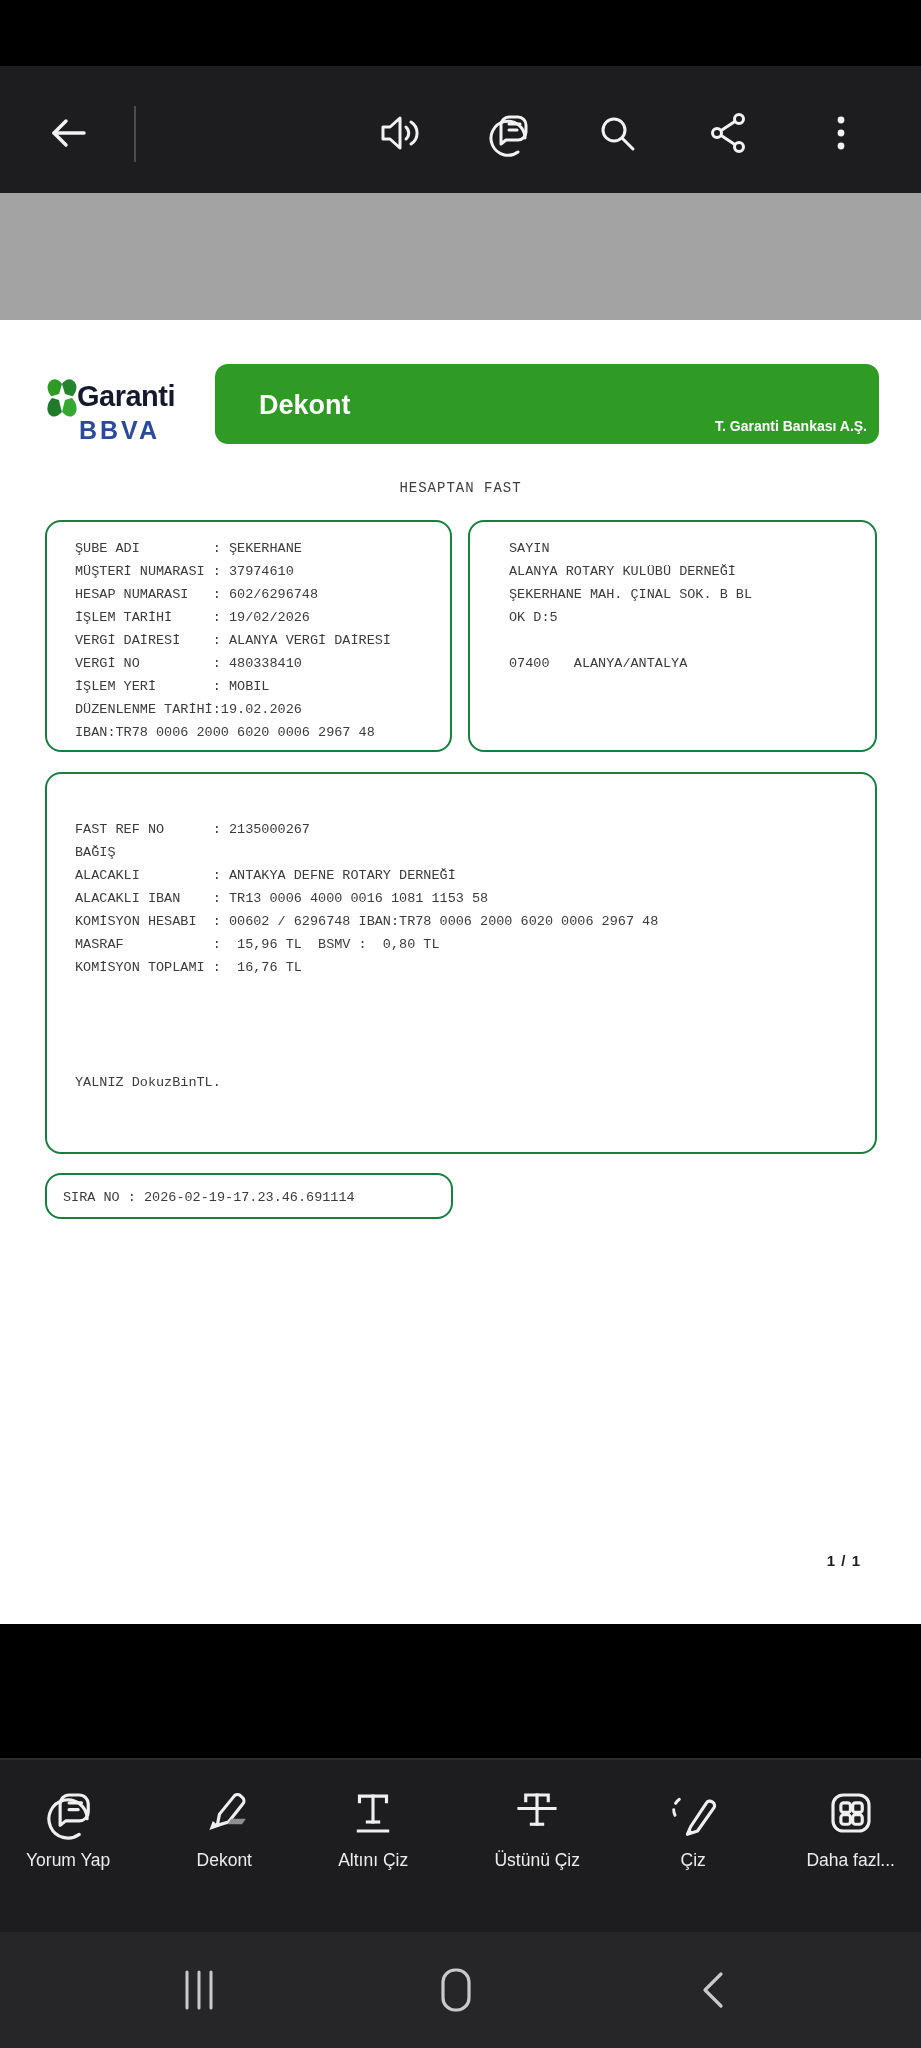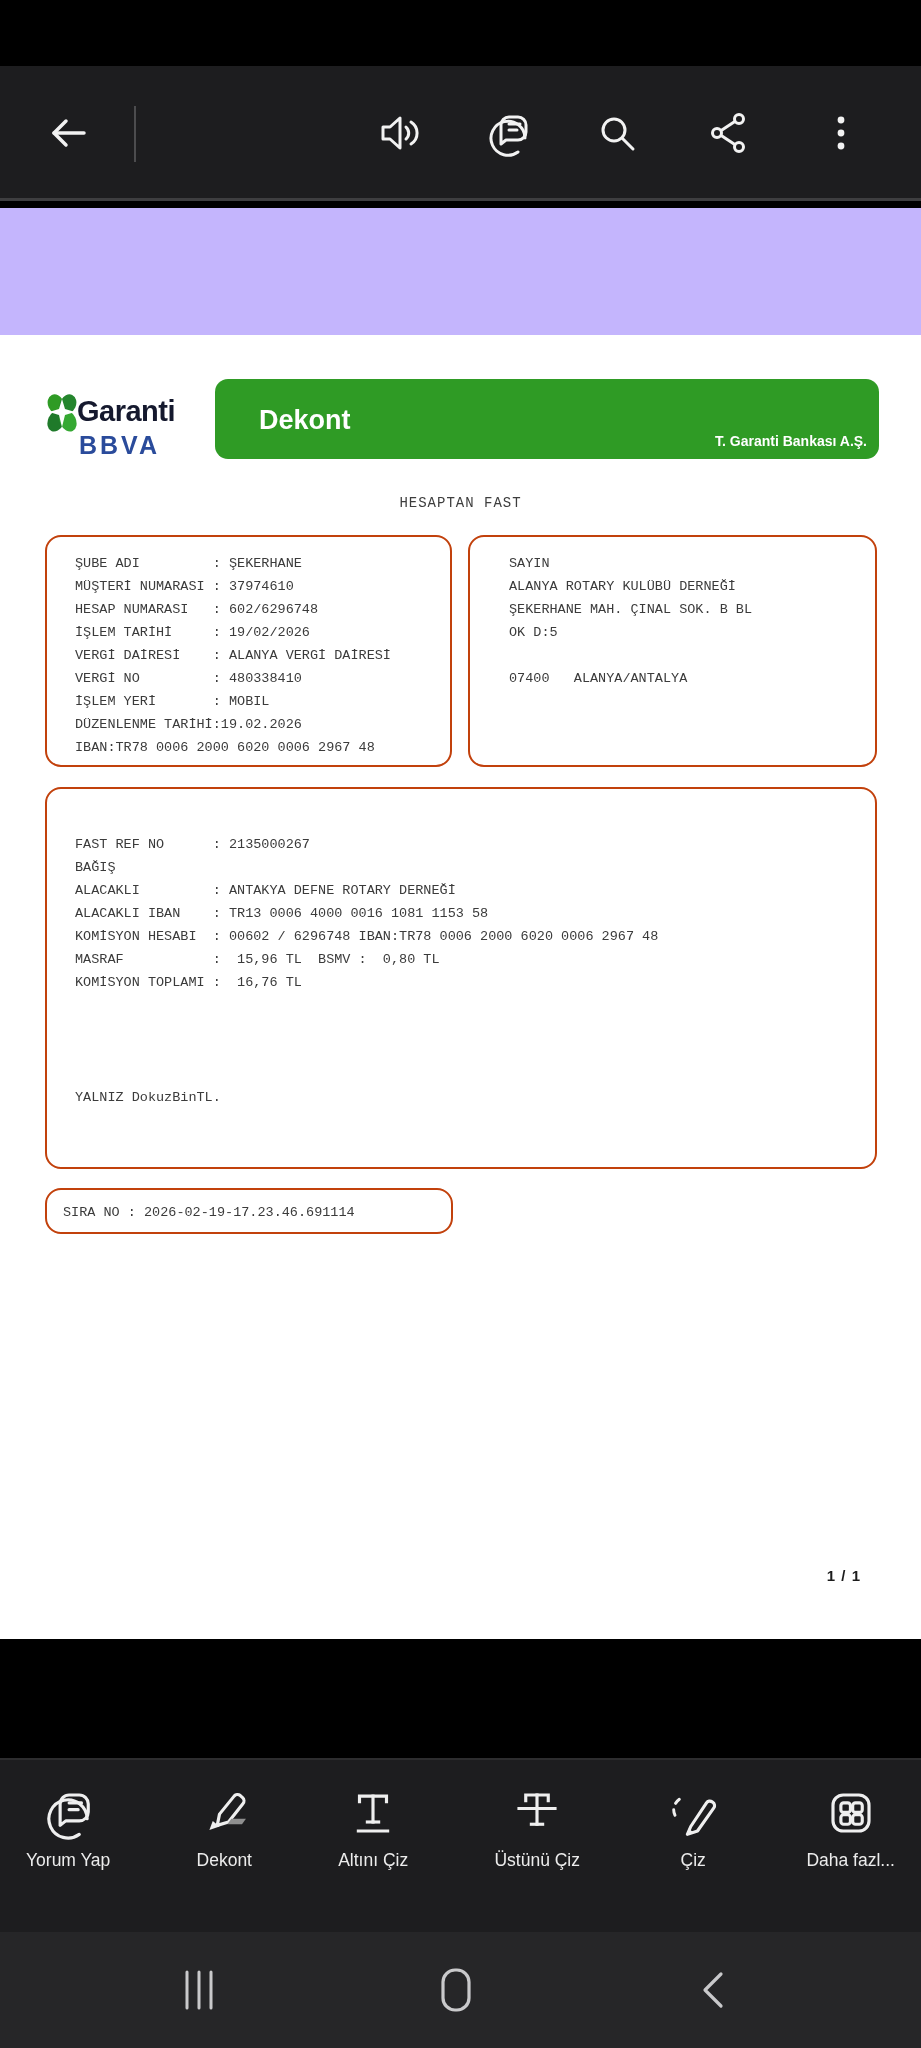--- a/index.html
+++ b/index.html
@@ -8,21 +8,21 @@
           font-family:"Liberation Sans",sans-serif;}
 
   
   .status-bar{position:absolute;left:0;top:0;width:921px;height:66px;background:#000;}
   .top-toolbar{position:absolute;left:0;top:66px;width:921px;height:135px;background:#1d1d1f;
                border-bottom:3px solid #3e3e40;}
   .tt-icon{position:absolute;top:43px;width:48px;height:48px;cursor:pointer;}
   .tt-divider{position:absolute;left:134px;top:40px;width:2px;height:56px;background:#4c4c4e;}
 
   
-  .viewer{position:absolute;left:0;top:208px;width:921px;height:1353px;background:#c4b5fd;}
+  .viewer{position:absolute;left:0;top:193px;width:921px;height:1353px;background:#a3a3a3;}
   .doc-page{position:absolute;left:0;top:127px;width:921px;height:1304px;background:#fff;}
 
   
   .logo{position:absolute;left:46px;top:58px;width:170px;height:80px;}
   .logo-clover{position:absolute;left:0;top:0;}
   .logo-garanti{position:absolute;left:31px;top:2px;font-size:29px;font-weight:bold;
                 color:#15192e;letter-spacing:-0.5px;}
   .logo-bbva{position:absolute;left:33px;top:38px;font-size:25px;font-weight:bold;
              color:#2a4b9b;letter-spacing:3px;}
 
@@ -31,21 +31,21 @@
           border-radius:13px;}
   .banner-title{position:absolute;left:44px;top:26px;color:#fff;font-size:27px;font-weight:bold;}
   .banner-right{position:absolute;right:12px;top:6px;width:520px;text-align:right;color:#fff;}
   .banner-company{font-size:14px;font-weight:bold;line-height:17px;margin-top:48px;}
   .banner-lines{font-size:9px;line-height:11.5px;font-weight:bold;opacity:.96;white-space:pre-line;}
 
   
   .doc-title{position:absolute;left:0;top:160px;width:921px;text-align:center;
              font-family:"Liberation Mono","DejaVu Sans Mono",monospace;
              font-size:14px;color:#3d3d3d;letter-spacing:1px;}
-  .gbox{position:absolute;border:2px solid #c2410c;border-radius:16px;background:#fff;}
+  .gbox{position:absolute;border:2px solid #15803d;border-radius:16px;background:#fff;}
   .mono{font-family:"Liberation Mono","DejaVu Sans Mono",monospace;font-size:13.5px;
         line-height:23px;color:#3b3b3b;white-space:pre;}
   .box-sube{left:45px;top:200px;width:407px;height:232px;padding:15px 0 0 28px;}
   .box-sayin{left:468px;top:200px;width:409px;height:232px;padding:15px 0 0 39px;}
   .box-fast{left:45px;top:452px;width:832px;height:382px;padding:44px 0 0 28px;}
   .box-sira{left:45px;top:853px;width:408px;height:46px;padding:11px 0 0 16px;}
   .box-tutar{left:468px;top:853px;width:409px;height:46px;padding:11px 72px 0 20px;
              display:flex;justify-content:space-between;}
   .page-indicator{position:absolute;right:60px;top:1232px;font-size:15px;font-weight:bold;
                   color:#1c1c1c;letter-spacing:1px;}

